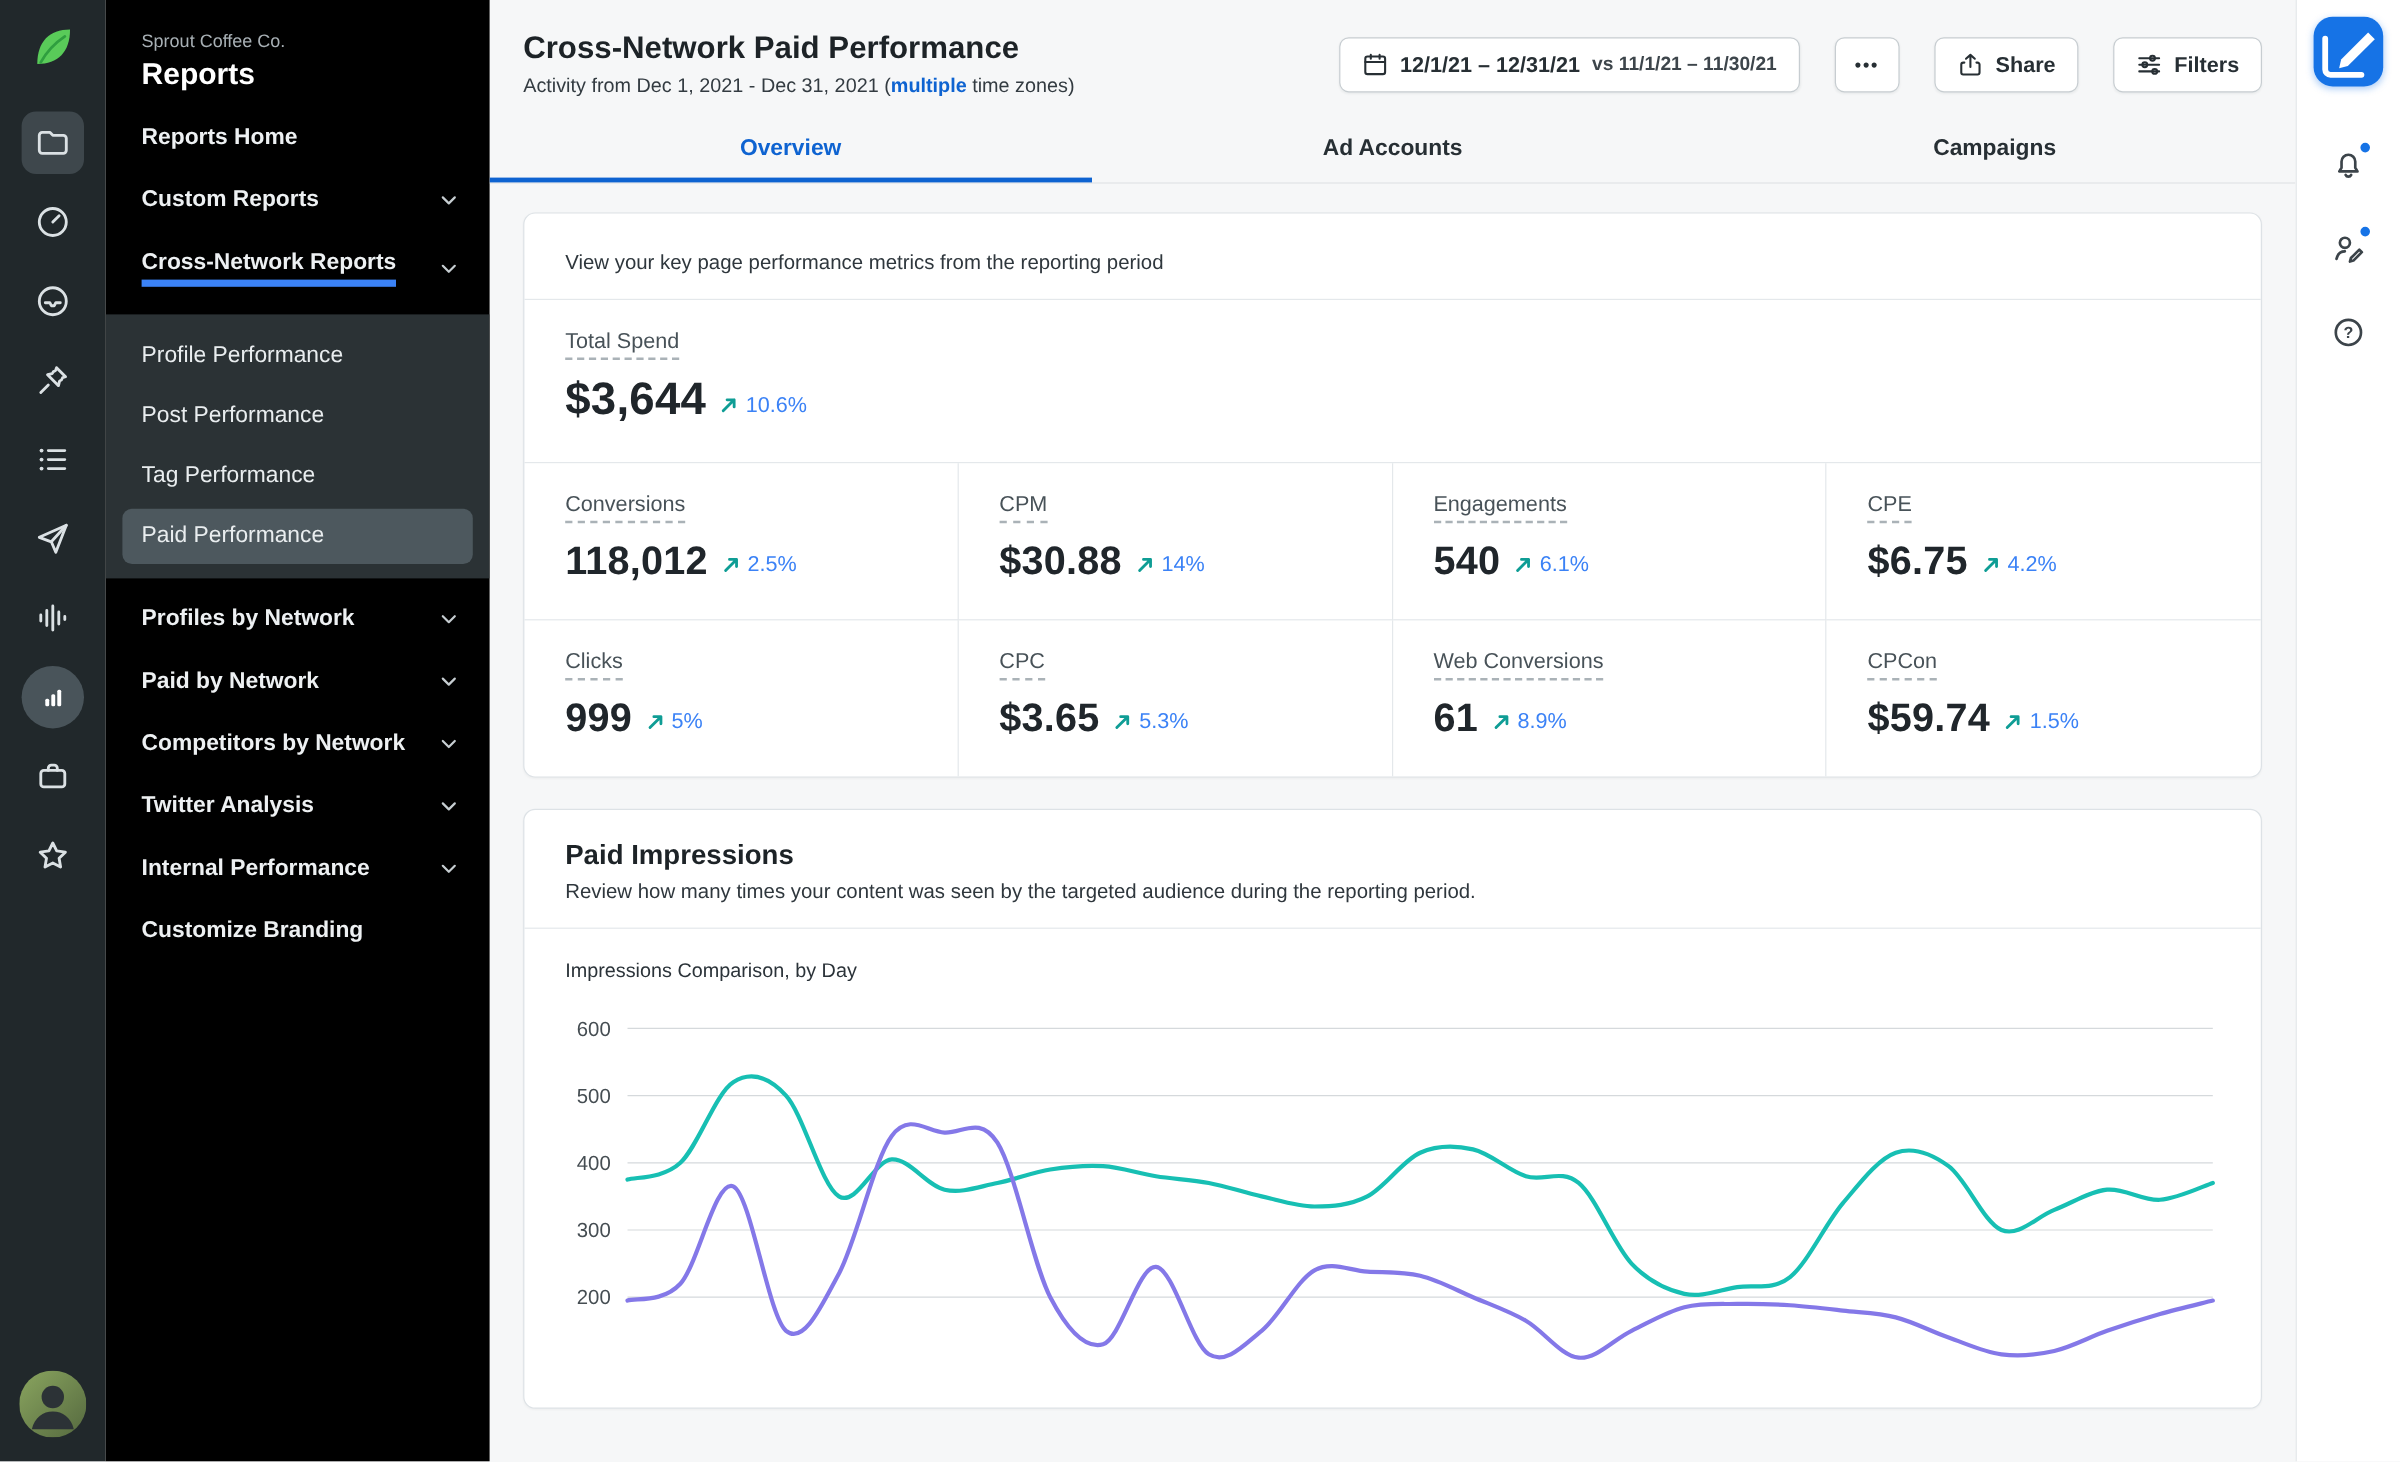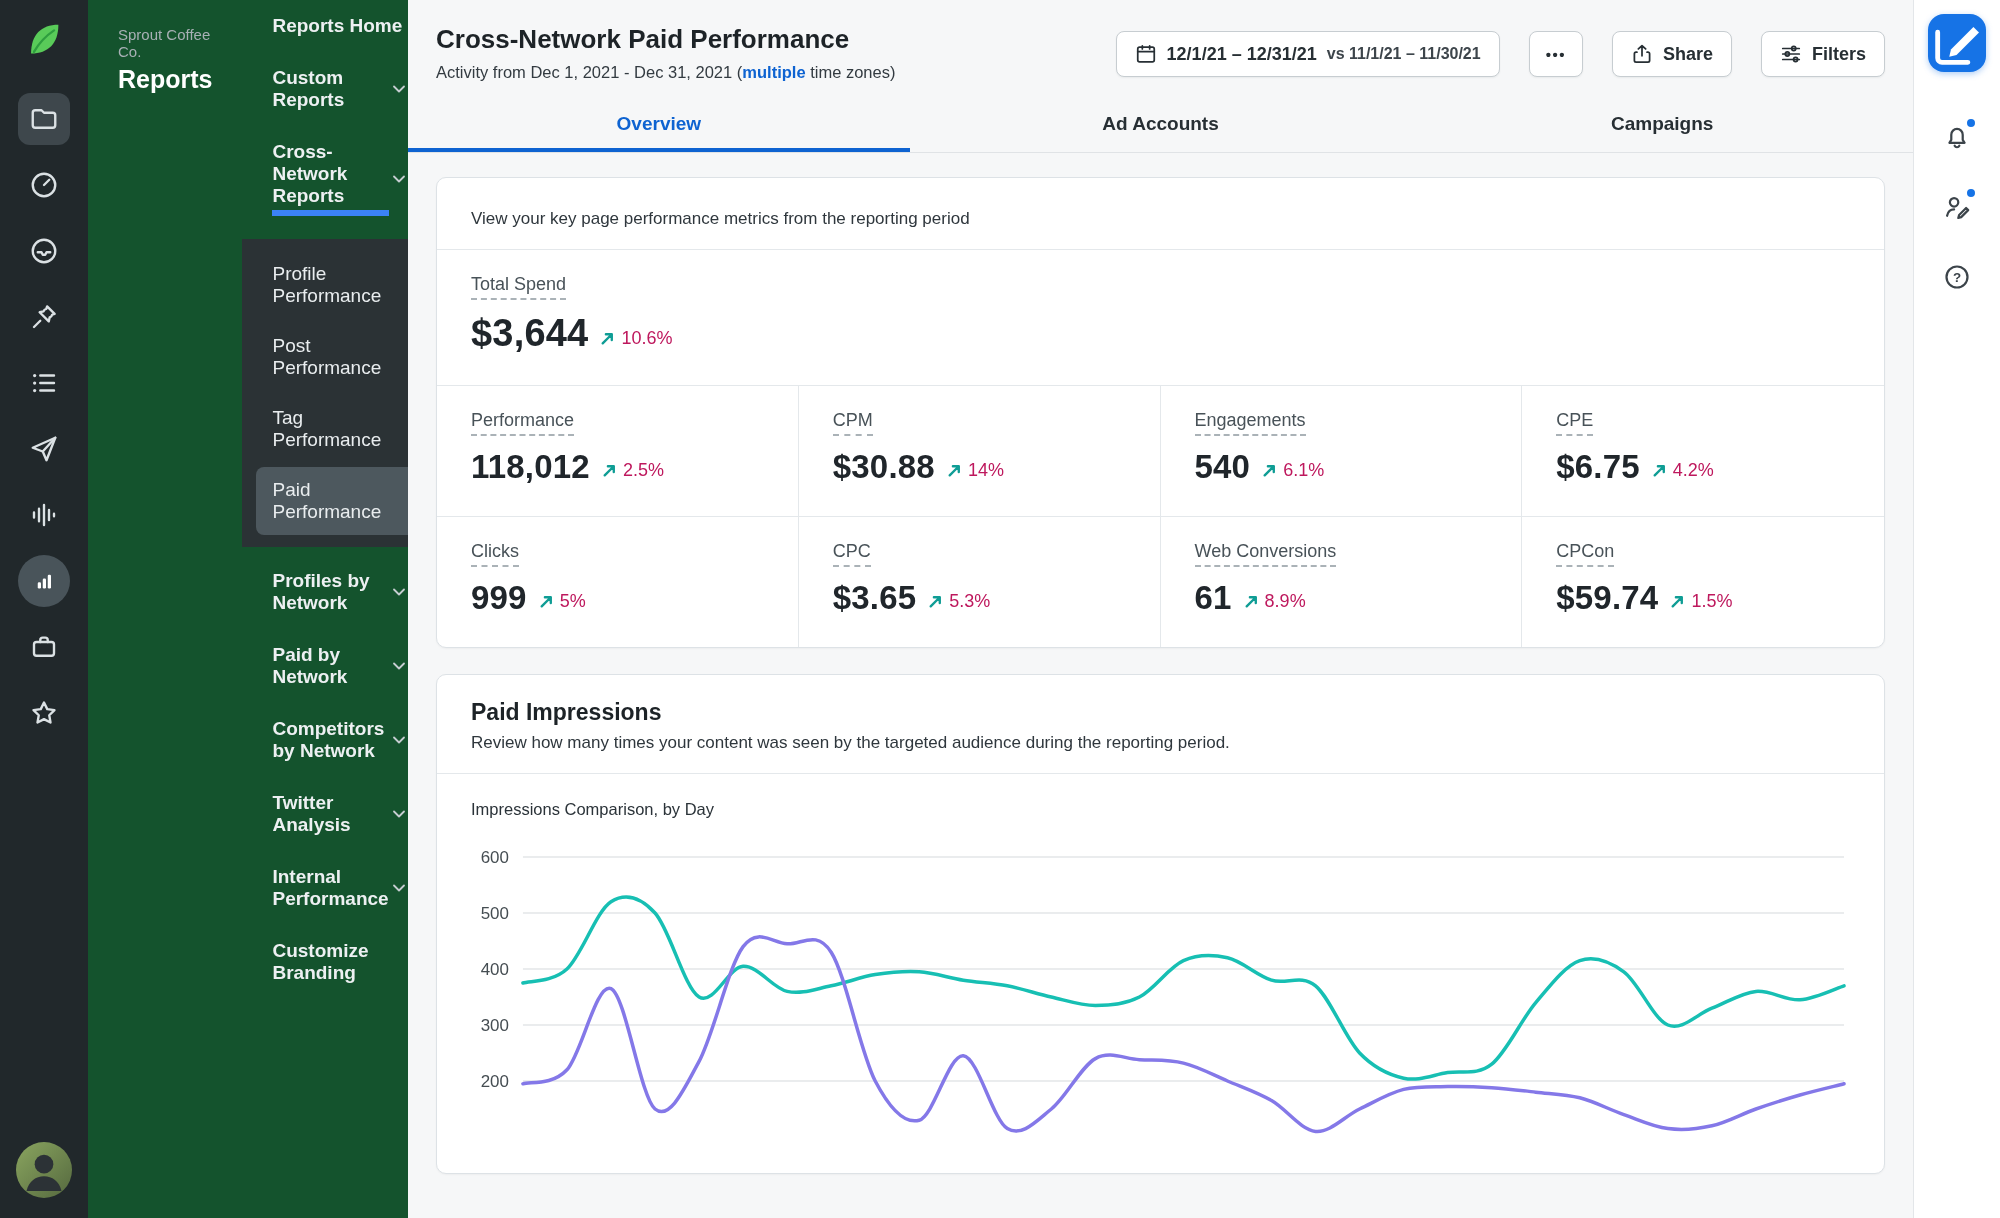--- a/index.html
+++ b/index.html
@@ -11,21 +11,21 @@
   .icon-rail{width:88px;background:#21282b;display:flex;flex-direction:column;align-items:center;padding:16px 0 20px;flex:none}
   .rail-logo{width:46px;height:46px;margin-bottom:24px;cursor:pointer}
   .rail-item{width:52px;height:52px;display:flex;align-items:center;justify-content:center;margin:7px 0;border-radius:12px;cursor:pointer}
   .rail-item svg{width:30px;height:30px}
   .rail-item .stroke{stroke:#dbe1e4;stroke-width:1.9;fill:none;stroke-linecap:round;stroke-linejoin:round}
   .tile{background:#3e474c}
   .rail-circle{background:#49545a;border-radius:50%}
   .rail-avatar{margin-top:auto;width:56px;height:56px;border-radius:50%;overflow:hidden;cursor:pointer}
 
   
-  .sidebar{width:320px;background:#14532d;color:#eef1f3;flex:none;display:flex;overflow:hidden}
+  .sidebar{width:320px;background:#000000;color:#eef1f3;flex:none;display:flex;flex-direction:column;overflow:hidden}
   .side-head{padding:26px 30px 12px}
   .company{font-size:15px;color:#a8b0b5}
   .side-title{font-size:25px;font-weight:700;margin-top:5px;color:#fff}
   .nav-item{display:flex;align-items:center;padding:15px 24px 15px 30px;font-size:19px;font-weight:600;color:#edf0f2;cursor:pointer}
   .nav-item .chev{margin-left:auto;width:20px;height:20px;flex:none}
   .chev path{stroke:#c6cdd1;stroke-width:2.2;fill:none;stroke-linecap:round;stroke-linejoin:round}
   .section-underline{border-bottom:6px solid #3b82f6;padding-bottom:3px}
   .subgroup{background:#2b3235;padding:10px 0;margin-top:8px;margin-bottom:8px}
   .sub-item{display:flex;align-items:center;padding:14px 30px;font-size:19px;color:#e9edef;cursor:pointer}
   .sub-item.active{background:#4d585e;margin:2px 14px;padding:12px 16px;border-radius:8px}
@@ -52,21 +52,21 @@
   .card{background:#fff;border:1px solid #dde2e6;border-radius:10px;box-shadow:0 1px 2px rgba(24,32,38,.04);flex:none}
   .card-head{padding:24px 34px 20px;border-bottom:1px solid #e4e8eb}
   .card-title{font-size:23px;font-weight:700;color:#1d2327}
   .card-sub{margin-top:7px;font-size:17px;color:#2f373d}
 
   .total-block{padding:24px 34px 30px;border-bottom:1px solid #e4e8eb}
   .m-label{display:inline-block;font-size:18px;color:#485258;border-bottom:2px dashed #aab2b7;padding-bottom:3px;cursor:help}
   .m-line{display:flex;align-items:baseline;gap:12px;margin-top:12px}
   .m-value{font-size:33px;font-weight:700;color:#20262b;letter-spacing:.2px}
   .total-block .m-value{font-size:38px}
-  .delta{display:inline-flex;align-items:center;gap:6px;font-size:18px;color:#be185d}
+  .delta{display:inline-flex;align-items:center;gap:6px;font-size:18px;color:#3b82f6}
   .delta svg{width:15px;height:15px}
   .delta .stroke{stroke:#0f9d95;stroke-width:2.2;fill:none;stroke-linecap:round;stroke-linejoin:round}
 
   .metric-grid{display:grid;grid-template-columns:repeat(4,1fr)}
   .cell{padding:24px 34px 30px;border-right:1px solid #e4e8eb;border-bottom:1px solid #e4e8eb}
   .cell:nth-child(4n){border-right:none}
   .cell:nth-child(n+5){border-bottom:none}
 
   .imp-body{padding:26px 34px 0}
   .chart-label{font-size:16.5px;color:#2b3339}
@@ -298,21 +298,21 @@
           <span class="delta">
             <svg viewBox="0 0 14 14">
                 <path class="stroke" d="M2.5 11.5L11 3M5.5 3H11v5.5"></path>
               </svg>
             <span>10.6%</span>
           </span>
         </div>
       </div>
       <div class="metric-grid">
         <div class="cell">
-          <span class="m-label">Performance</span>
+          <span class="m-label">Conversions</span>
           <div class="m-line">
               <span class="m-value">118,012</span>
             <span class="delta">
                 <svg viewBox="0 0 14 14">
                   <path class="stroke" d="M2.5 11.5L11 3M5.5 3H11v5.5"></path>
                 </svg>
                 <span>2.5%</span>
               </span>
             </div>
         </div>

